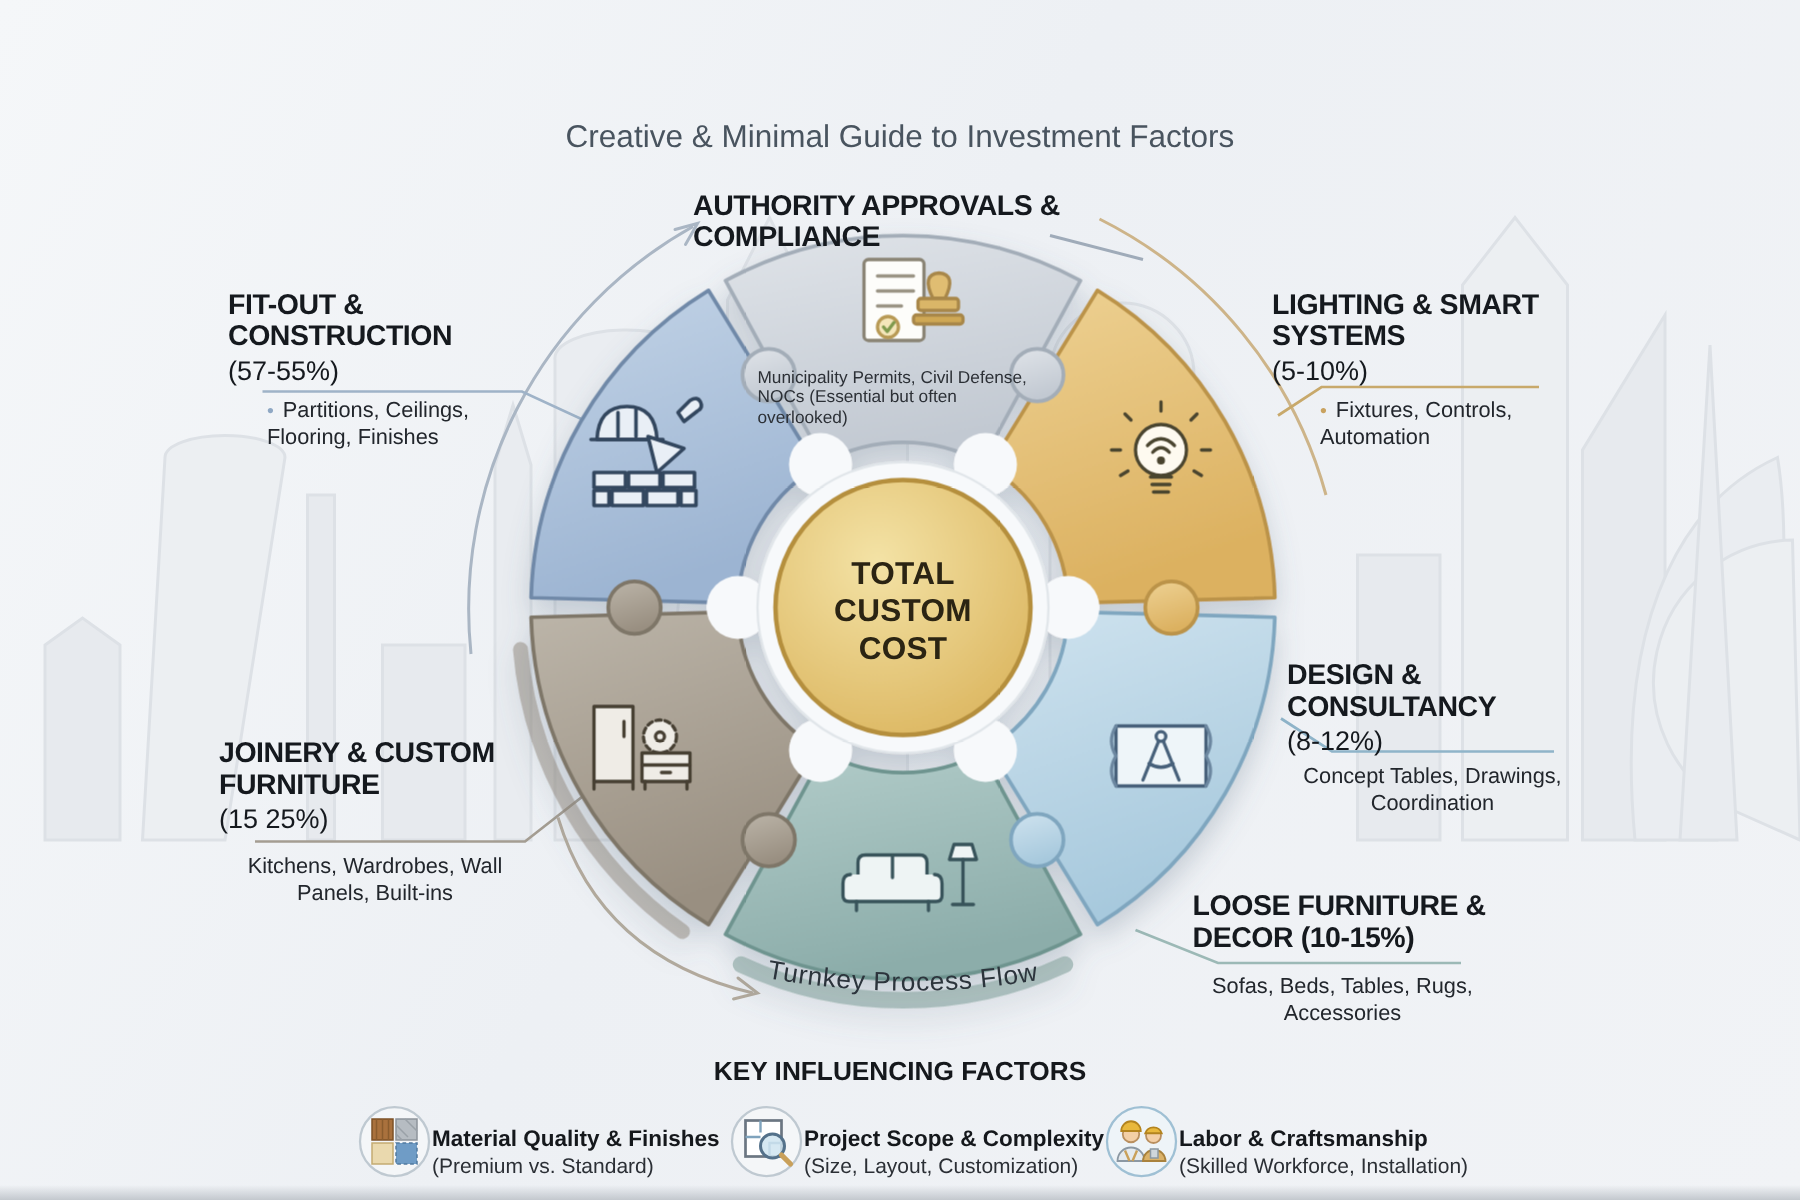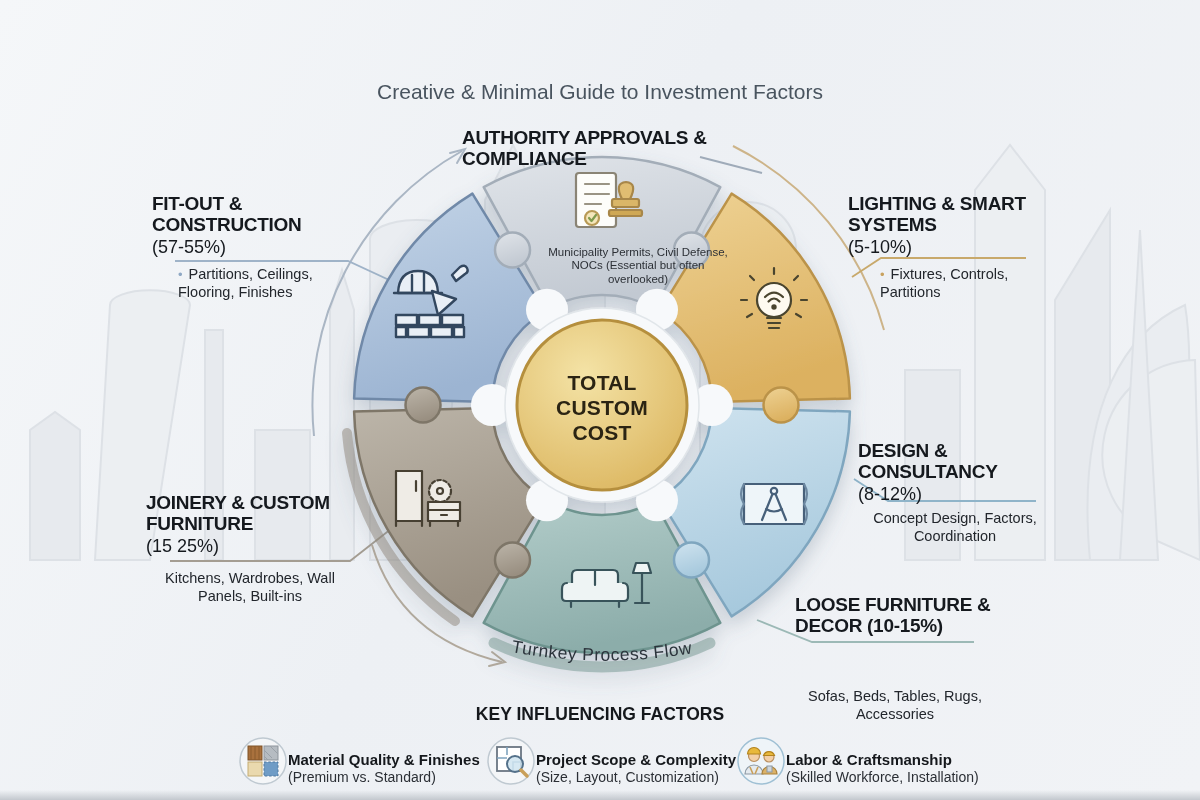--- a/index.html
+++ b/index.html
@@ -10,21 +10,21 @@
   .hdr-title{left:0;right:0;top:40px;text-align:center;font-size:27px;font-weight:700;
     letter-spacing:-0.5px;color:#3b4656;}
   .hdr-sub{left:0;right:0;top:80px;text-align:center;font-size:21px;font-weight:400;color:#49545f;}
   .seg-label{text-align:left;color:#15191e;}
   .seg-label .t{font-size:19px;font-weight:700;line-height:1.13;letter-spacing:-0.3px;}
   .seg-label .r{font-size:18px;font-weight:500;line-height:1.2;margin-top:1px;}
   .det{font-size:14.5px;font-weight:400;color:#22262c;line-height:1.22;text-align:center;}
   .det.left{text-align:left;}
   .det.bullet-blue::before{content:"•";color:#8fa8c4;margin-right:6px;font-size:13px;}
   .det.bullet-gold::before{content:"•";color:#c9a25f;margin-right:6px;font-size:13px;}
-  .auth-det{font-size:11.5px;line-height:1.16;color:#2c3036;text-align:center;font-weight:400;margin-left:36px;}
+  .auth-det{font-size:11.5px;line-height:1.16;color:#2c3036;text-align:left;font-weight:400;}
   .center-label{font-size:21px;font-weight:700;color:#2b2413;text-align:center;line-height:1.2;
     letter-spacing:0.2px;}
   .key-hdr{left:0;right:0;top:704px;text-align:center;font-size:17.5px;font-weight:700;color:#15181c;}
   .factor{display:flex;align-items:flex-end;}
   .factor .txt{line-height:1.2;}
   .factor .lab{font-size:15px;font-weight:700;color:#15181c;}
   .factor .sub{font-size:14px;font-weight:400;color:#2b2f35;}
   .bottom-strip{left:0;right:0;bottom:0;height:10px;
     background:linear-gradient(180deg,rgba(190,196,203,0),#c3c8ce);}
 </style>
@@ -212,32 +212,32 @@
   <div class="abs seg-label" style="left:152px;top:193px;width:198px">
     <div class="t">FIT-OUT &amp; CONSTRUCTION</div>
     <div class="r">(57-55%)</div>
   </div>
   <div class="abs det left bullet-blue" style="left:178px;top:266px;width:165px">Partitions, Ceilings, Flooring, Finishes</div>
 
   <div class="abs seg-label" style="left:848px;top:193px;width:198px">
     <div class="t">LIGHTING &amp; SMART SYSTEMS</div>
     <div class="r">(5-10%)</div>
   </div>
-  <div class="abs det left bullet-gold" style="left:880px;top:266px;width:140px">Fixtures, Controls, Partitions</div>
+  <div class="abs det left bullet-gold" style="left:880px;top:266px;width:140px">Fixtures, Controls, Automation</div>
 
   <div class="abs seg-label" style="left:858px;top:440px;width:190px">
     <div class="t">DESIGN &amp; CONSULTANCY</div>
     <div class="r">(8-12%)</div>
   </div>
-  <div class="abs det" style="left:855px;top:510px;width:200px">Concept Design, Factors, Coordination</div>
+  <div class="abs det" style="left:855px;top:510px;width:200px">Concept Tables, Drawings, Coordination</div>
 
   <div class="abs seg-label" style="left:795px;top:594px;width:200px">
     <div class="t">LOOSE FURNITURE &amp; DECOR (10-15%)</div>
   </div>
-  <div class="abs det" style="left:800px;top:688px;width:190px">Sofas, Beds, Tables, Rugs, Accessories</div>
+  <div class="abs det" style="left:800px;top:650px;width:190px">Sofas, Beds, Tables, Rugs, Accessories</div>
 
   <div class="abs seg-label" style="left:146px;top:492px;width:208px">
     <div class="t">JOINERY &amp; CUSTOM FURNITURE</div>
     <div class="r">(15 25%)</div>
   </div>
   <div class="abs det" style="left:152px;top:570px;width:196px">Kitchens, Wardrobes, Wall Panels, Built-ins</div>
 
   <div class="abs center-label" style="left:532px;top:370px;width:140px">TOTAL CUSTOM COST</div>
 
   <div class="abs key-hdr">KEY INFLUENCING FACTORS</div>

